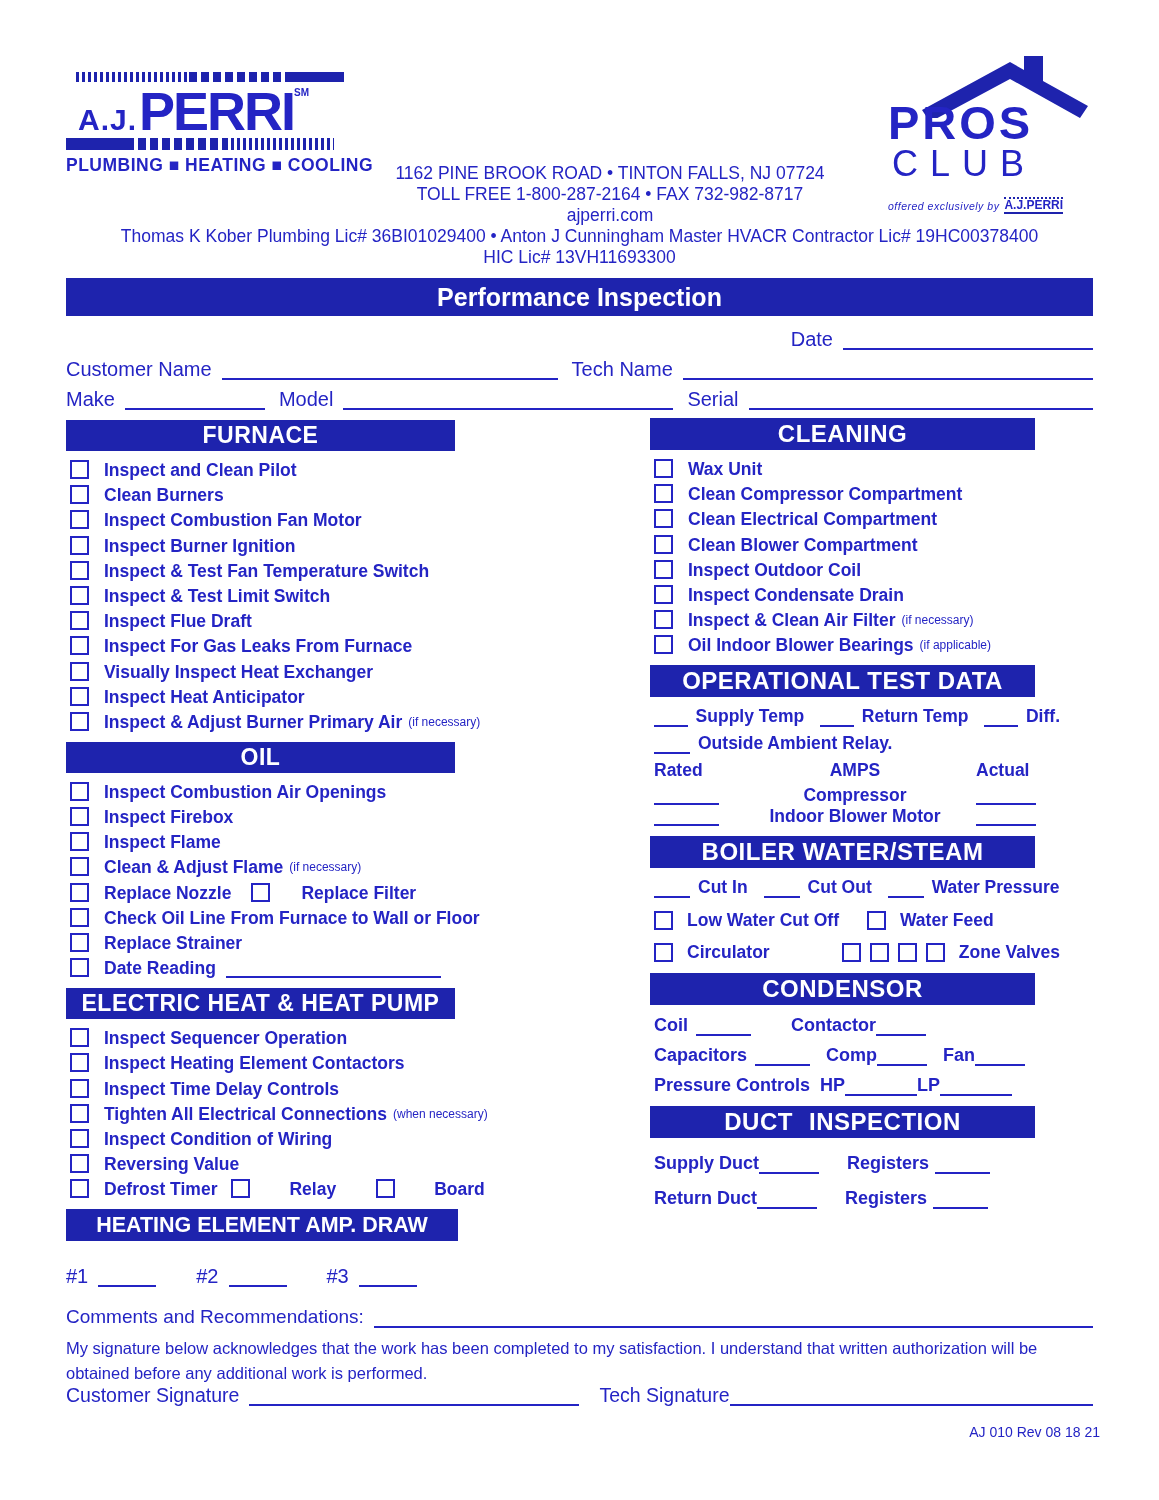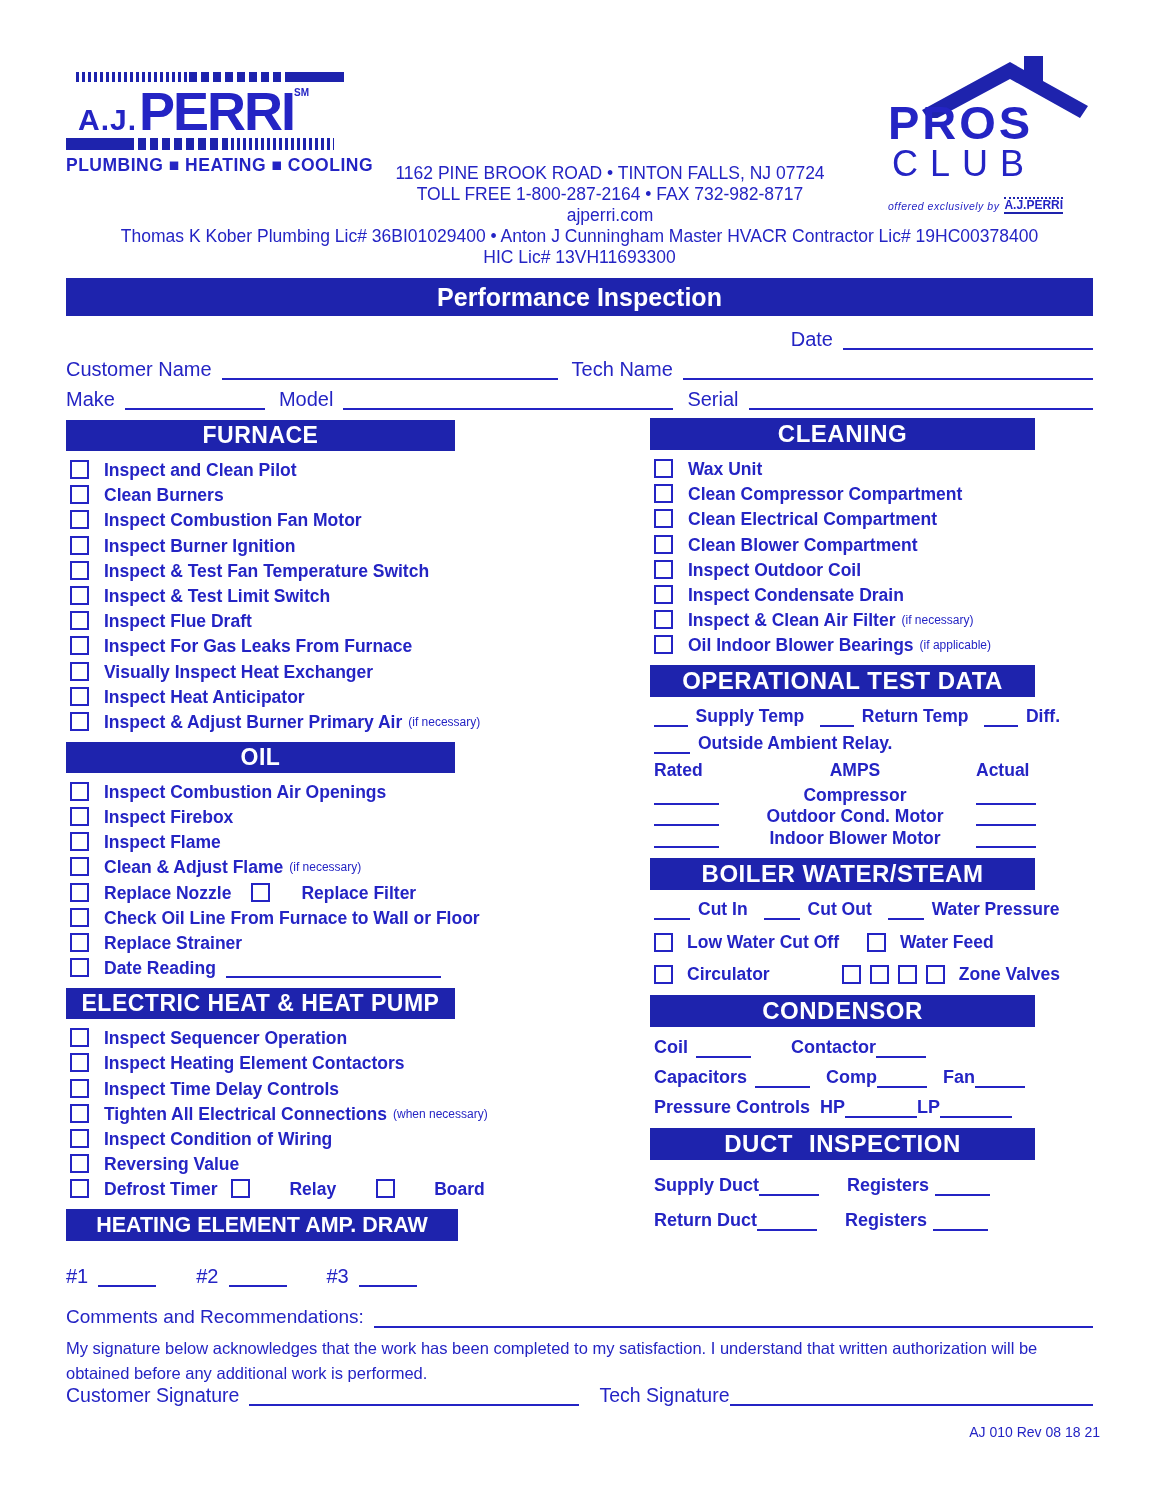--- a/index.html
+++ b/index.html
@@ -352,25 +352,20 @@
         <span class="c">AMPS</span>
         <span>Actual</span>
       </div>
       <div class="otd-row">
         <span class="fill w65"></span>
         <span class="c">Compressor</span>
         <span class="fill w60"></span>
       </div>
       <div class="otd-row">
         <span class="fill w65"></span>
-        <span class="c">Outdoor Cond. Motor</span>
-        <span class="fill w60"></span>
-      </div>
-      <div class="otd-row">
-        <span class="fill w65"></span>
         <span class="c">Indoor Blower Motor</span>
         <span class="fill w60"></span>
       </div>
     </div>
 
     <div class="bar sec-bar-r">BOILER WATER/STEAM</div>
     <div class="rows">
       <div class="line" style="margin-bottom:12px;">
         <span class="fill w36"></span>
         <span class="b-lbl ml8">Cut In</span>

